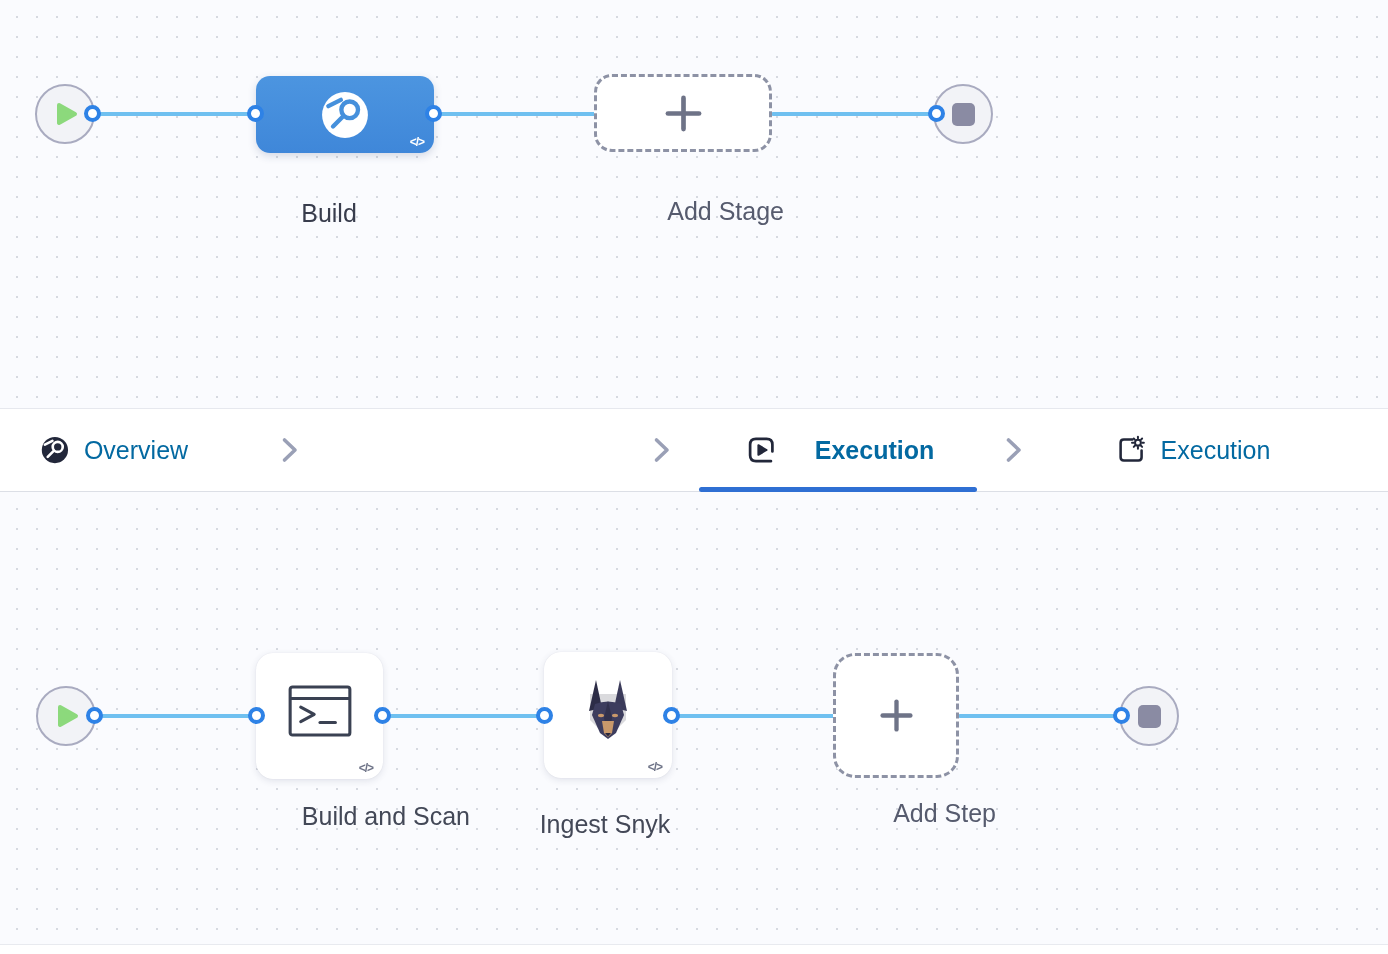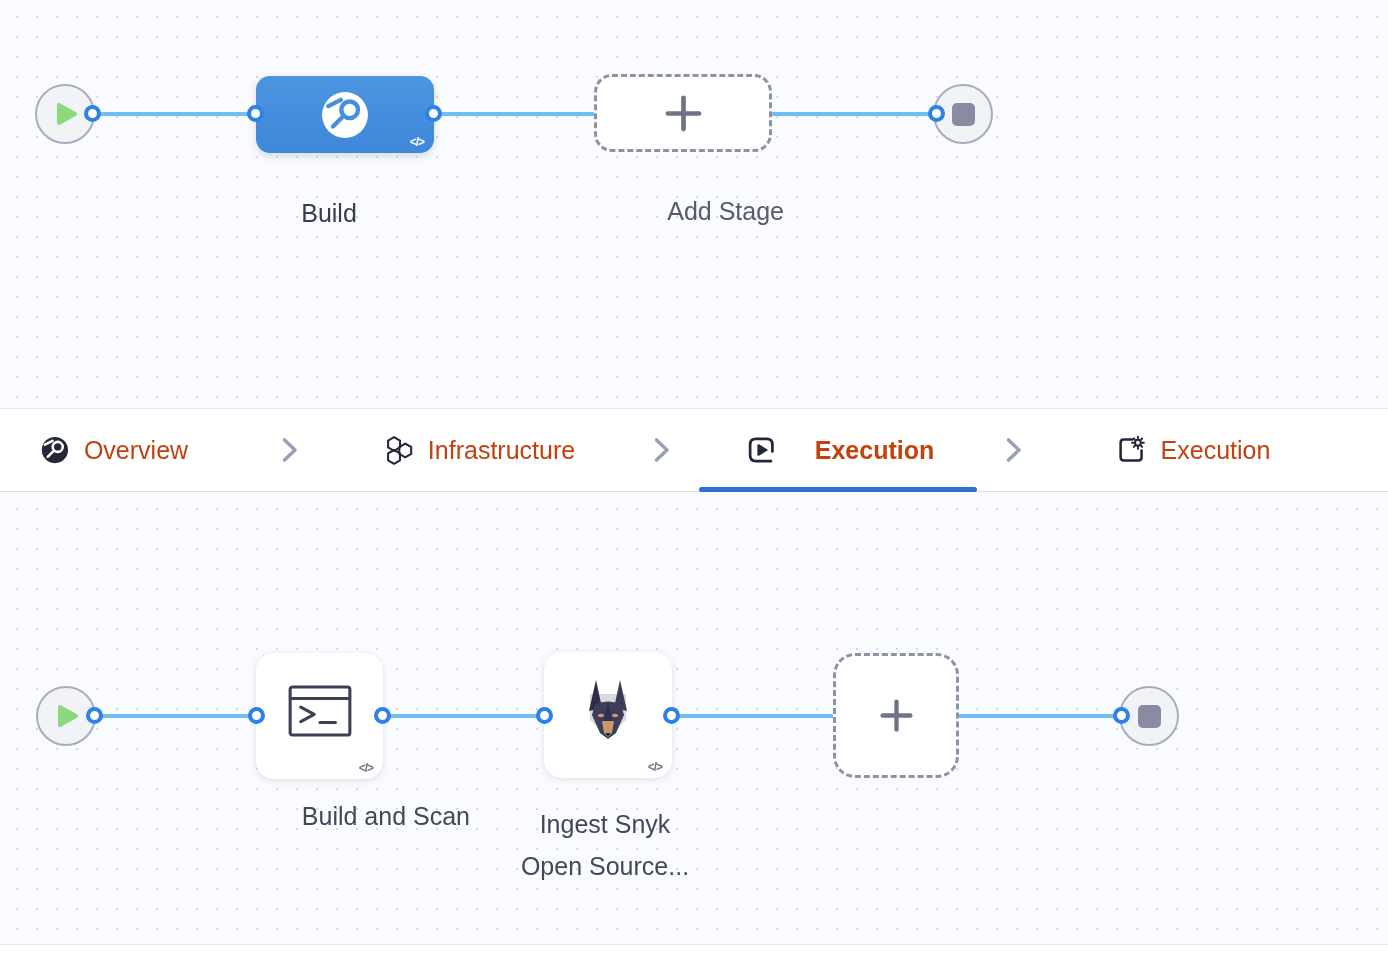--- a/index.html
+++ b/index.html
@@ -58,21 +58,21 @@
   .node-label { position:absolute; text-align:center; font-size:25px; z-index:2; }
   .lbl-dark   { color:#383c4c; }
   .lbl-mid    { color:#434857; }
   .lbl-light  { color:#565b6e;text-align:right; }
 
   
   .tab-bar { position:absolute; left:0; top:408px; width:1388px; height:84px; background:#fff;
              border-top:1px solid #e6e8ee; border-bottom:1px solid #dcdfe6; z-index:8; }
   .tab { position:absolute; top:50%; transform:translate(-50%,-50%);
          display:flex; align-items:center; gap:14px; white-space:nowrap; cursor:pointer; }
-  .tab .tab-text { font-size:25px; color:#c2410c; }
+  .tab .tab-text { font-size:25px; color:#0369a1; }
   .tab.active .tab-text { font-weight:bold; }
   .tab-chevron { position:absolute; top:50%; transform:translate(-50%,-50%); }
   .tab-underline { position:absolute; left:699px; bottom:-1px; width:278px; height:5px;
                    background:#2f6fd3; border-radius:3px; }
 </style>
 </head>
 <body>
 
 <div class="screen">
 
@@ -133,28 +133,20 @@
           <line x1="8" y1="15.5" x2="20" y2="9.5"></line>
         </g>
       </svg>
       <span class="tab-text">Overview</span>
     </div>
 
     <svg class="tab-chevron" style="left:290px;" width="17" height="28" viewBox="0 0 17 28">
       <path d="M3 4 L13.5 14 L3 24" stroke="#9aa0b6" stroke-width="3.6" fill="none" stroke-linecap="round" stroke-linejoin="round"></path>
     </svg>
 
-    <div class="tab" style="left:479px;">
-      <svg width="31" height="31" viewBox="0 0 36 36" fill="none" stroke="#22273a" stroke-width="2.4" stroke-linejoin="round">
-        <path d="M13 3 L19.9 7 L19.9 15 L13 19 L6.1 15 L6.1 7 Z"></path>
-        <path d="M26 10.5 L32.9 14.5 L32.9 22.5 L26 26.5 L19.1 22.5 L19.1 14.5 Z"></path>
-        <path d="M13 18 L19.9 22 L19.9 30 L13 34 L6.1 30 L6.1 22 Z"></path>
-      </svg>
-      <span class="tab-text">Infrastructure</span>
-    </div>
 
     <svg class="tab-chevron" style="left:662px;" width="17" height="28" viewBox="0 0 17 28">
       <path d="M3 4 L13.5 14 L3 24" stroke="#9aa0b6" stroke-width="3.6" fill="none" stroke-linecap="round" stroke-linejoin="round"></path>
     </svg>
 
     <div class="tab active" style="left:840px;gap:38px;">
       <svg width="31" height="31" viewBox="0 0 32 32" fill="none">
         <path d="M27.5 17.5 V10.5 Q27.5 4.5 21.5 4.5 H10.5 Q4.5 4.5 4.5 10.5 V21.5 Q4.5 27.5 10.5 27.5 H26" stroke="#22273a" stroke-width="2.8" stroke-linecap="round"></path>
         <path d="M13 11 L21.5 16 L13 21 Z" fill="#22273a" stroke="#22273a" stroke-width="2" stroke-linejoin="round"></path>
       </svg>
@@ -240,19 +232,19 @@
     <div class="port" style="left:86px;   top:215px;"></div>
     <div class="port" style="left:248px;  top:215px;"></div>
     <div class="port" style="left:374px;  top:215px;"></div>
     <div class="port" style="left:536px;  top:215px;"></div>
     <div class="port" style="left:663px;  top:215px;"></div>
     <div class="port" style="left:1113px; top:215px;"></div>
 
     <div class="node-label lbl-mid" style="left:170px; top:310px; width:300px;text-align:right;">Build and Scan</div>
     <div class="node-label lbl-mid" style="left:455px; top:311px; width:300px; line-height:42px;">
       <div>Ingest Snyk</div>
-      <div>Open Source...</div>
-    </div>
+    </div>
+    <div class="node-label lbl-light" style="left:796px; top:307px; width:200px;">Add Step</div>
   </div>
 
   <div class="footer-strip"></div>
 
 </div>
 
 </body></html>

